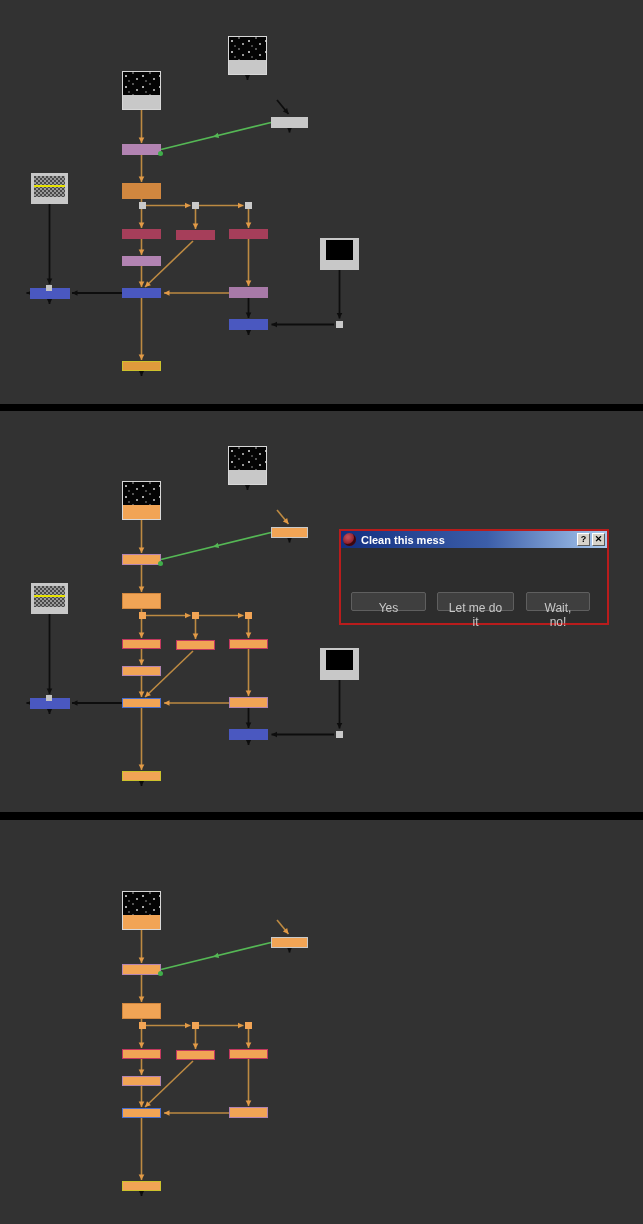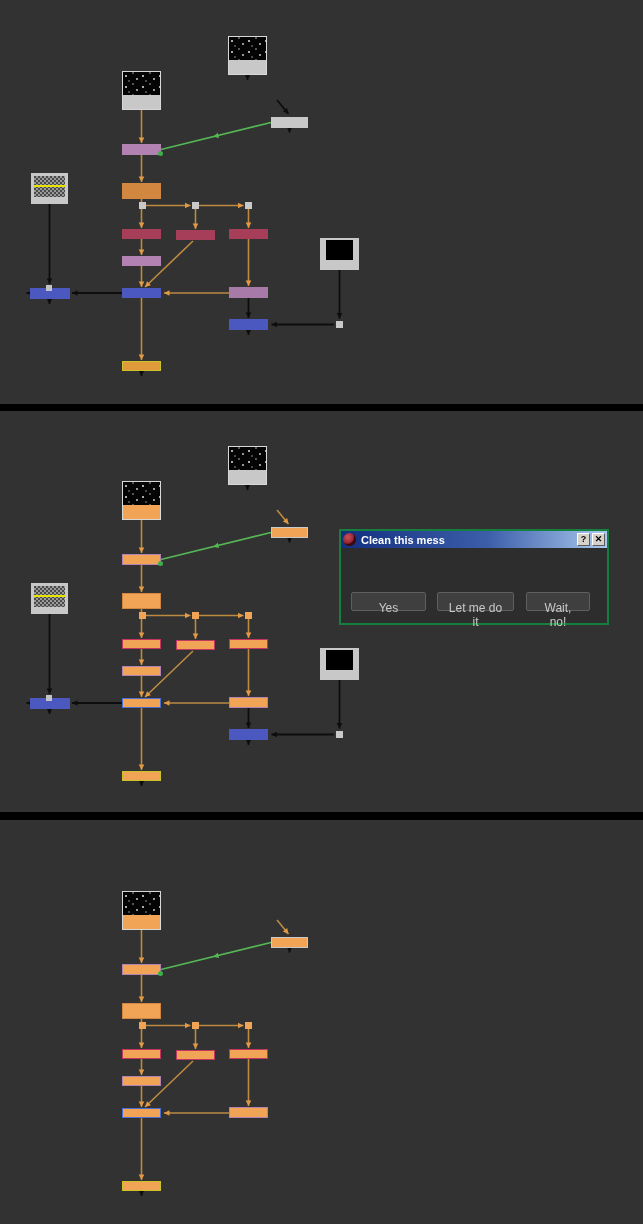--- a/index.html
+++ b/index.html
@@ -23,21 +23,21 @@
       linear-gradient(45deg,#9a9a9a 25%,transparent 25%,transparent 75%,#9a9a9a 75%),
       linear-gradient(45deg,#9a9a9a 25%,#4a4a4a 25%,#4a4a4a 75%,#9a9a9a 75%);
     background-position:0 0,2px 2px;background-size:4px 4px;}
   .yline{position:absolute;left:0;right:0;top:9px;height:2px;background:#e8e400;}
   .node.viewer{background:#c8c8c8;}
   .vscreen{position:absolute;left:6px;top:2px;width:27px;height:20px;background:#000;}
   .dot{position:absolute;}
 
   
   .dialog{position:absolute;left:339px;top:529px;width:270px;height:96px;
-    background:#2d2d2d;border:2px solid #15803d;box-sizing:border-box;z-index:10;}
+    background:#2d2d2d;border:2px solid #b91c1c;box-sizing:border-box;z-index:10;}
   .dlg-title{position:relative;height:17px;display:flex;align-items:center;padding:0 2px;
     background:linear-gradient(90deg,#122f80 0%,#3c5ea9 55%,#a9c9ee 100%);}
   .dlg-icon{width:13px;height:13px;border-radius:50%;flex:0 0 auto;
     background:radial-gradient(circle at 38% 32%,#c04a55 10%,#8c1f2c 55%,#4e0c16 100%);
     box-shadow:inset -2px -2px 0 #3a0810;}
   .dlg-title-text{color:#fff;font-size:11px;font-weight:bold;margin-left:5px;flex:1 1 auto;
     white-space:nowrap;overflow:hidden;}
   .winbtn{width:13px;height:13px;margin-left:2px;background:#d6d2ca;color:#000;
     border:1px solid;border-color:#ffffff #5a5a5a #5a5a5a #ffffff;box-sizing:border-box;
     font-size:9px;font-weight:bold;display:flex;align-items:center;justify-content:center;

